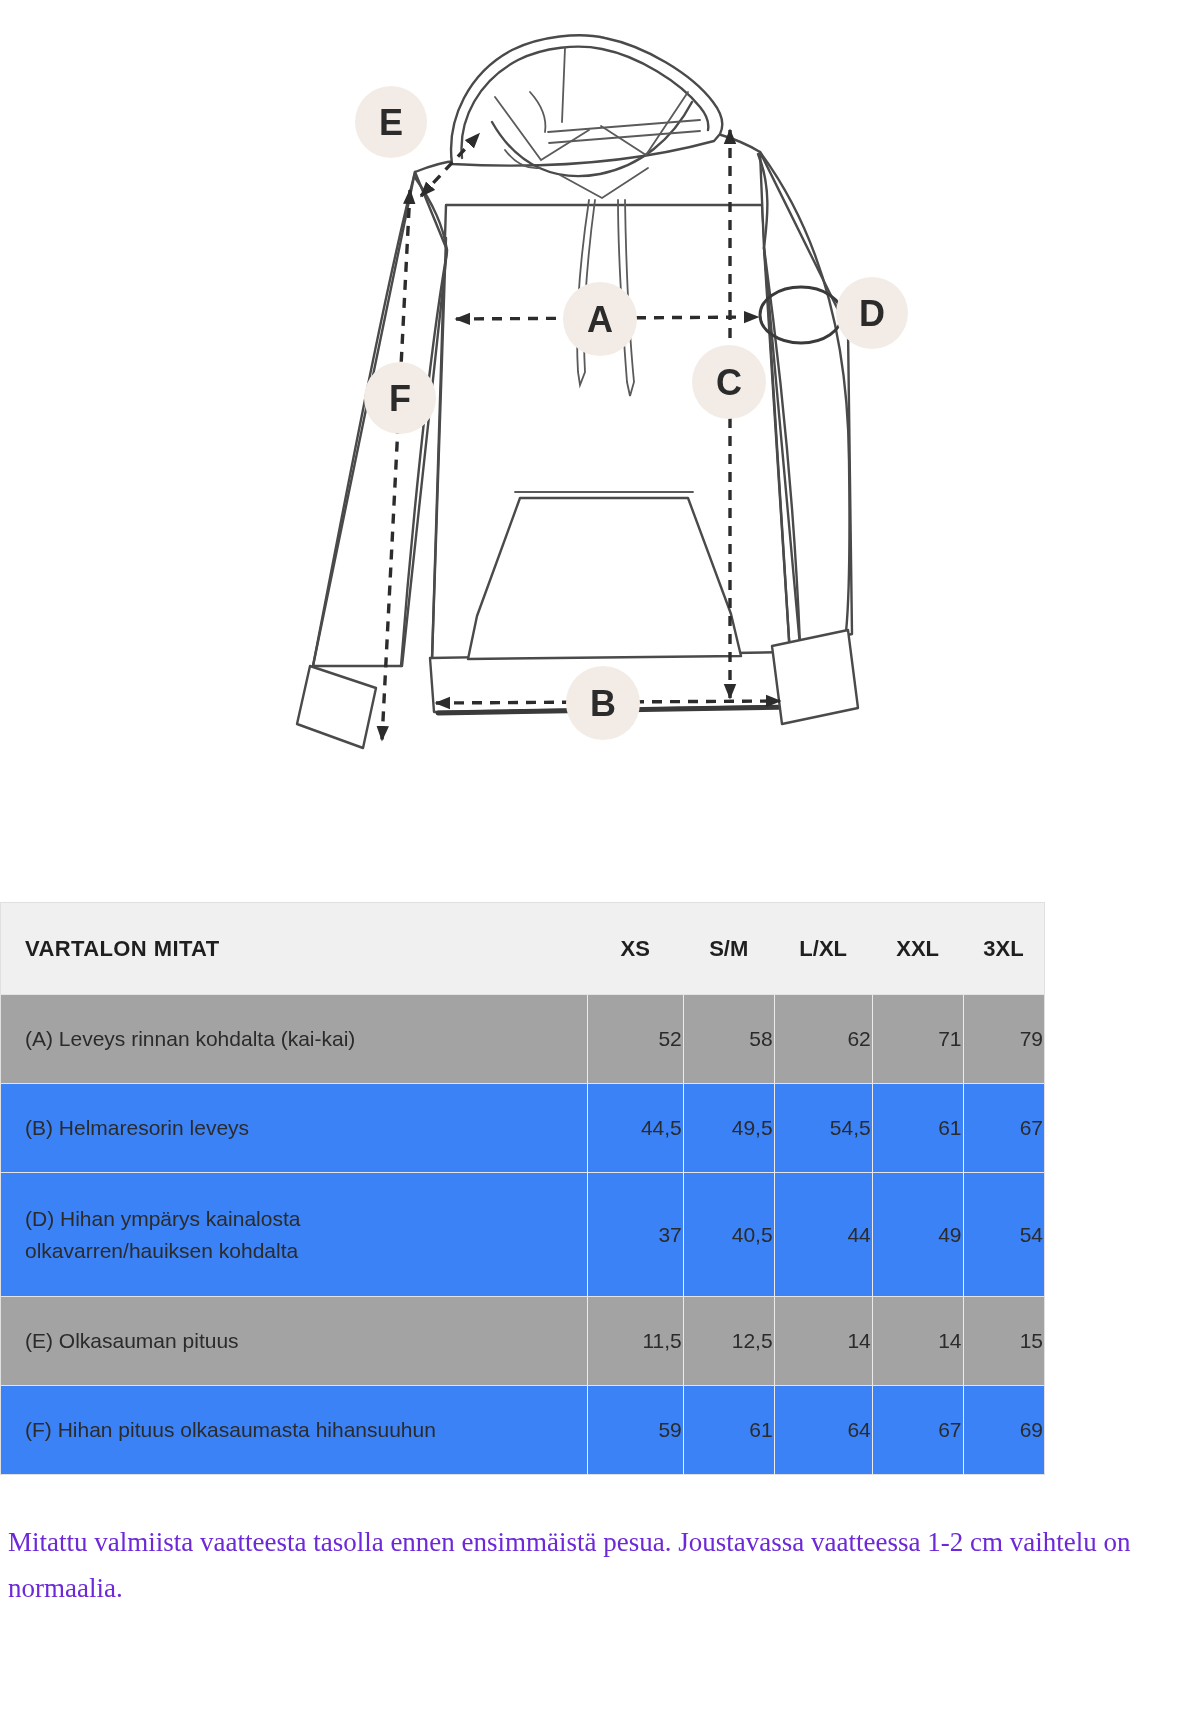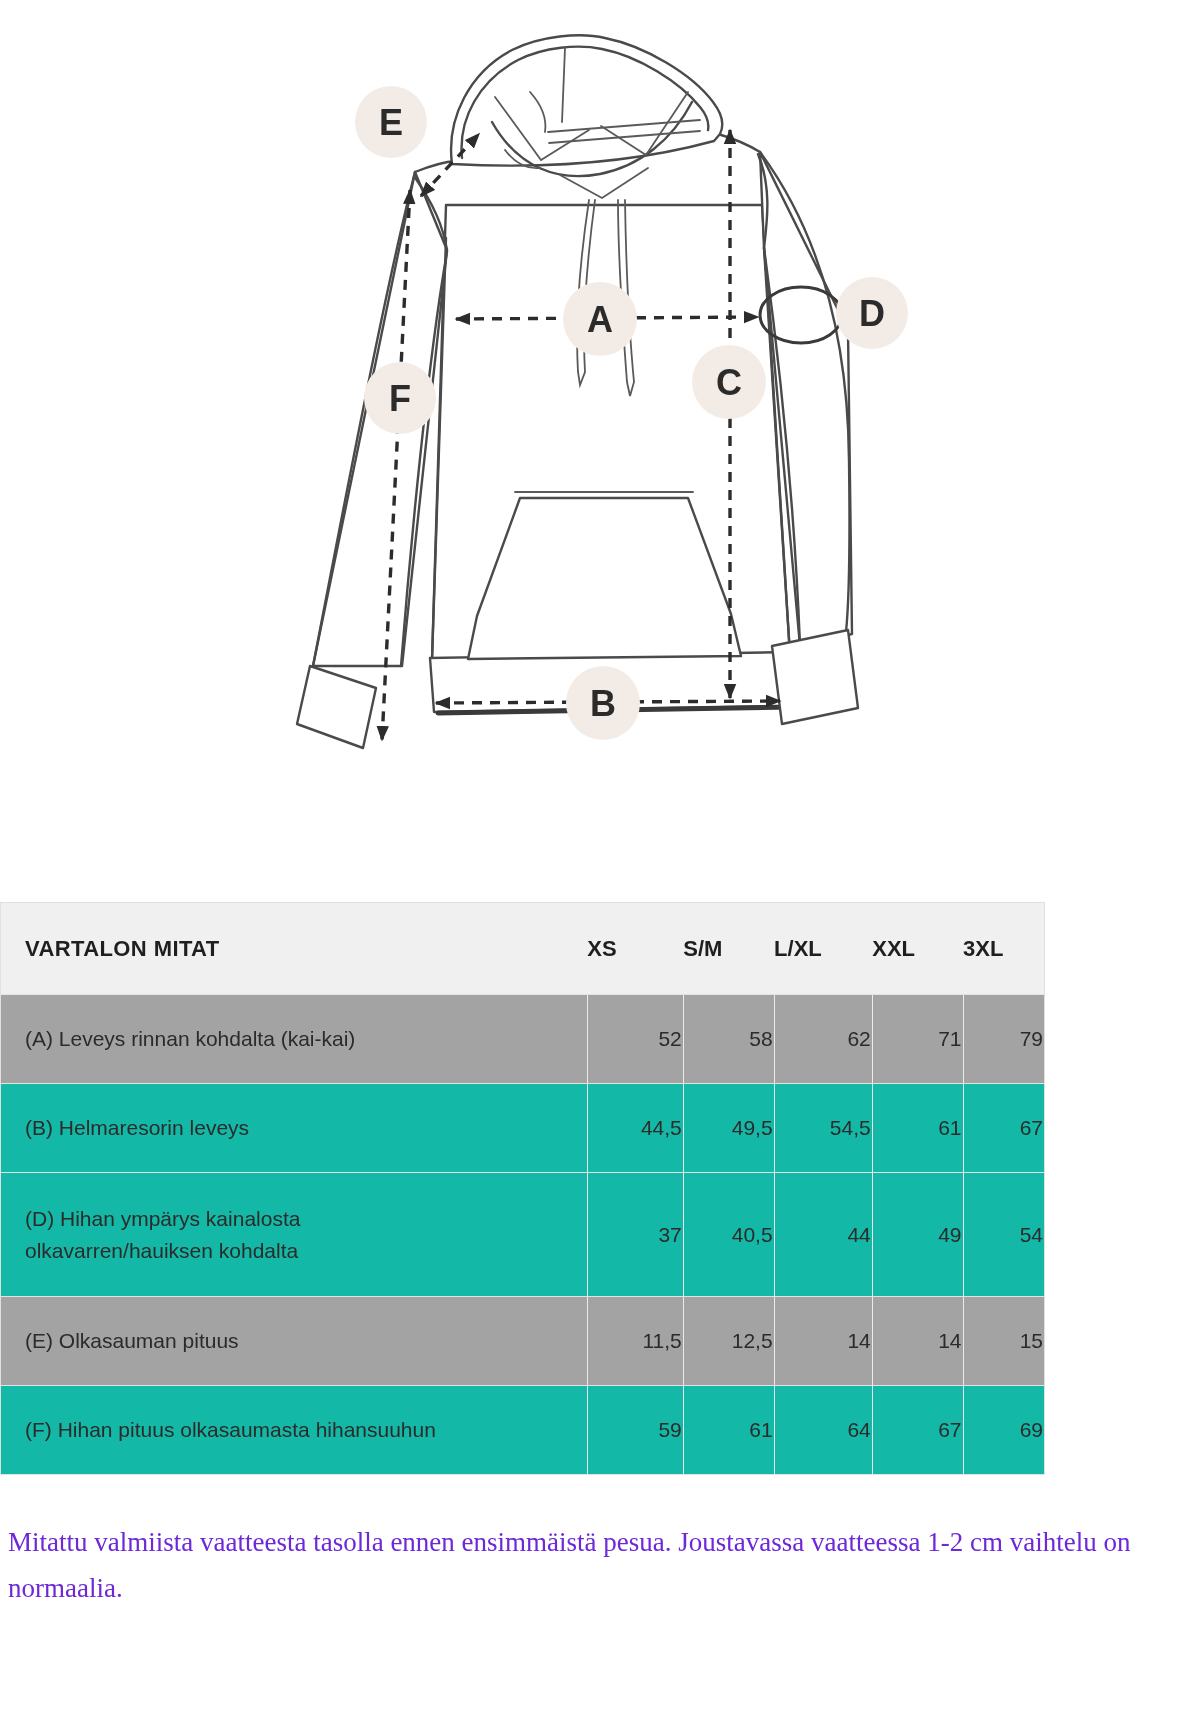--- a/index.html
+++ b/index.html
@@ -30,25 +30,25 @@
   table.size-table {
     border-collapse: collapse; table-layout: fixed;
     width: 1045px; margin: 102px 0 0 0;
     border: 1px solid #e0e0e0;
   }
   .size-table thead th {
     background: #f0f0f0; height: 89px;
     font-size: 22px; font-weight: bold; color: #1f1f1f;
   }
   .size-table th.title-cell { text-align: left; padding-left: 24px; letter-spacing: 0.4px; }
-  .size-table th.size-cell { text-align: left; padding: 0; }
+  .size-table th.size-cell { text-align: center; padding: 0; }
   .size-table tbody td {
     border-top: 1px solid #e3e3e3;
     font-size: 21px; height: 86px; vertical-align: middle;
-    background: #14b8a6;
+    background: #3b82f6;
   }
   .size-table tbody tr.striped td { background: #a3a3a3; }
   .size-table tbody tr.tall td { height: 121px; }
   .size-table td.label-cell { padding-left: 24px; line-height: 1.5; }
   .size-table td.value-cell { text-align: right; border-left: 1px solid #ebebeb; }
   .label-line { display: block; }
 
   
   .note {
     margin: 44px 0 0 8px;

